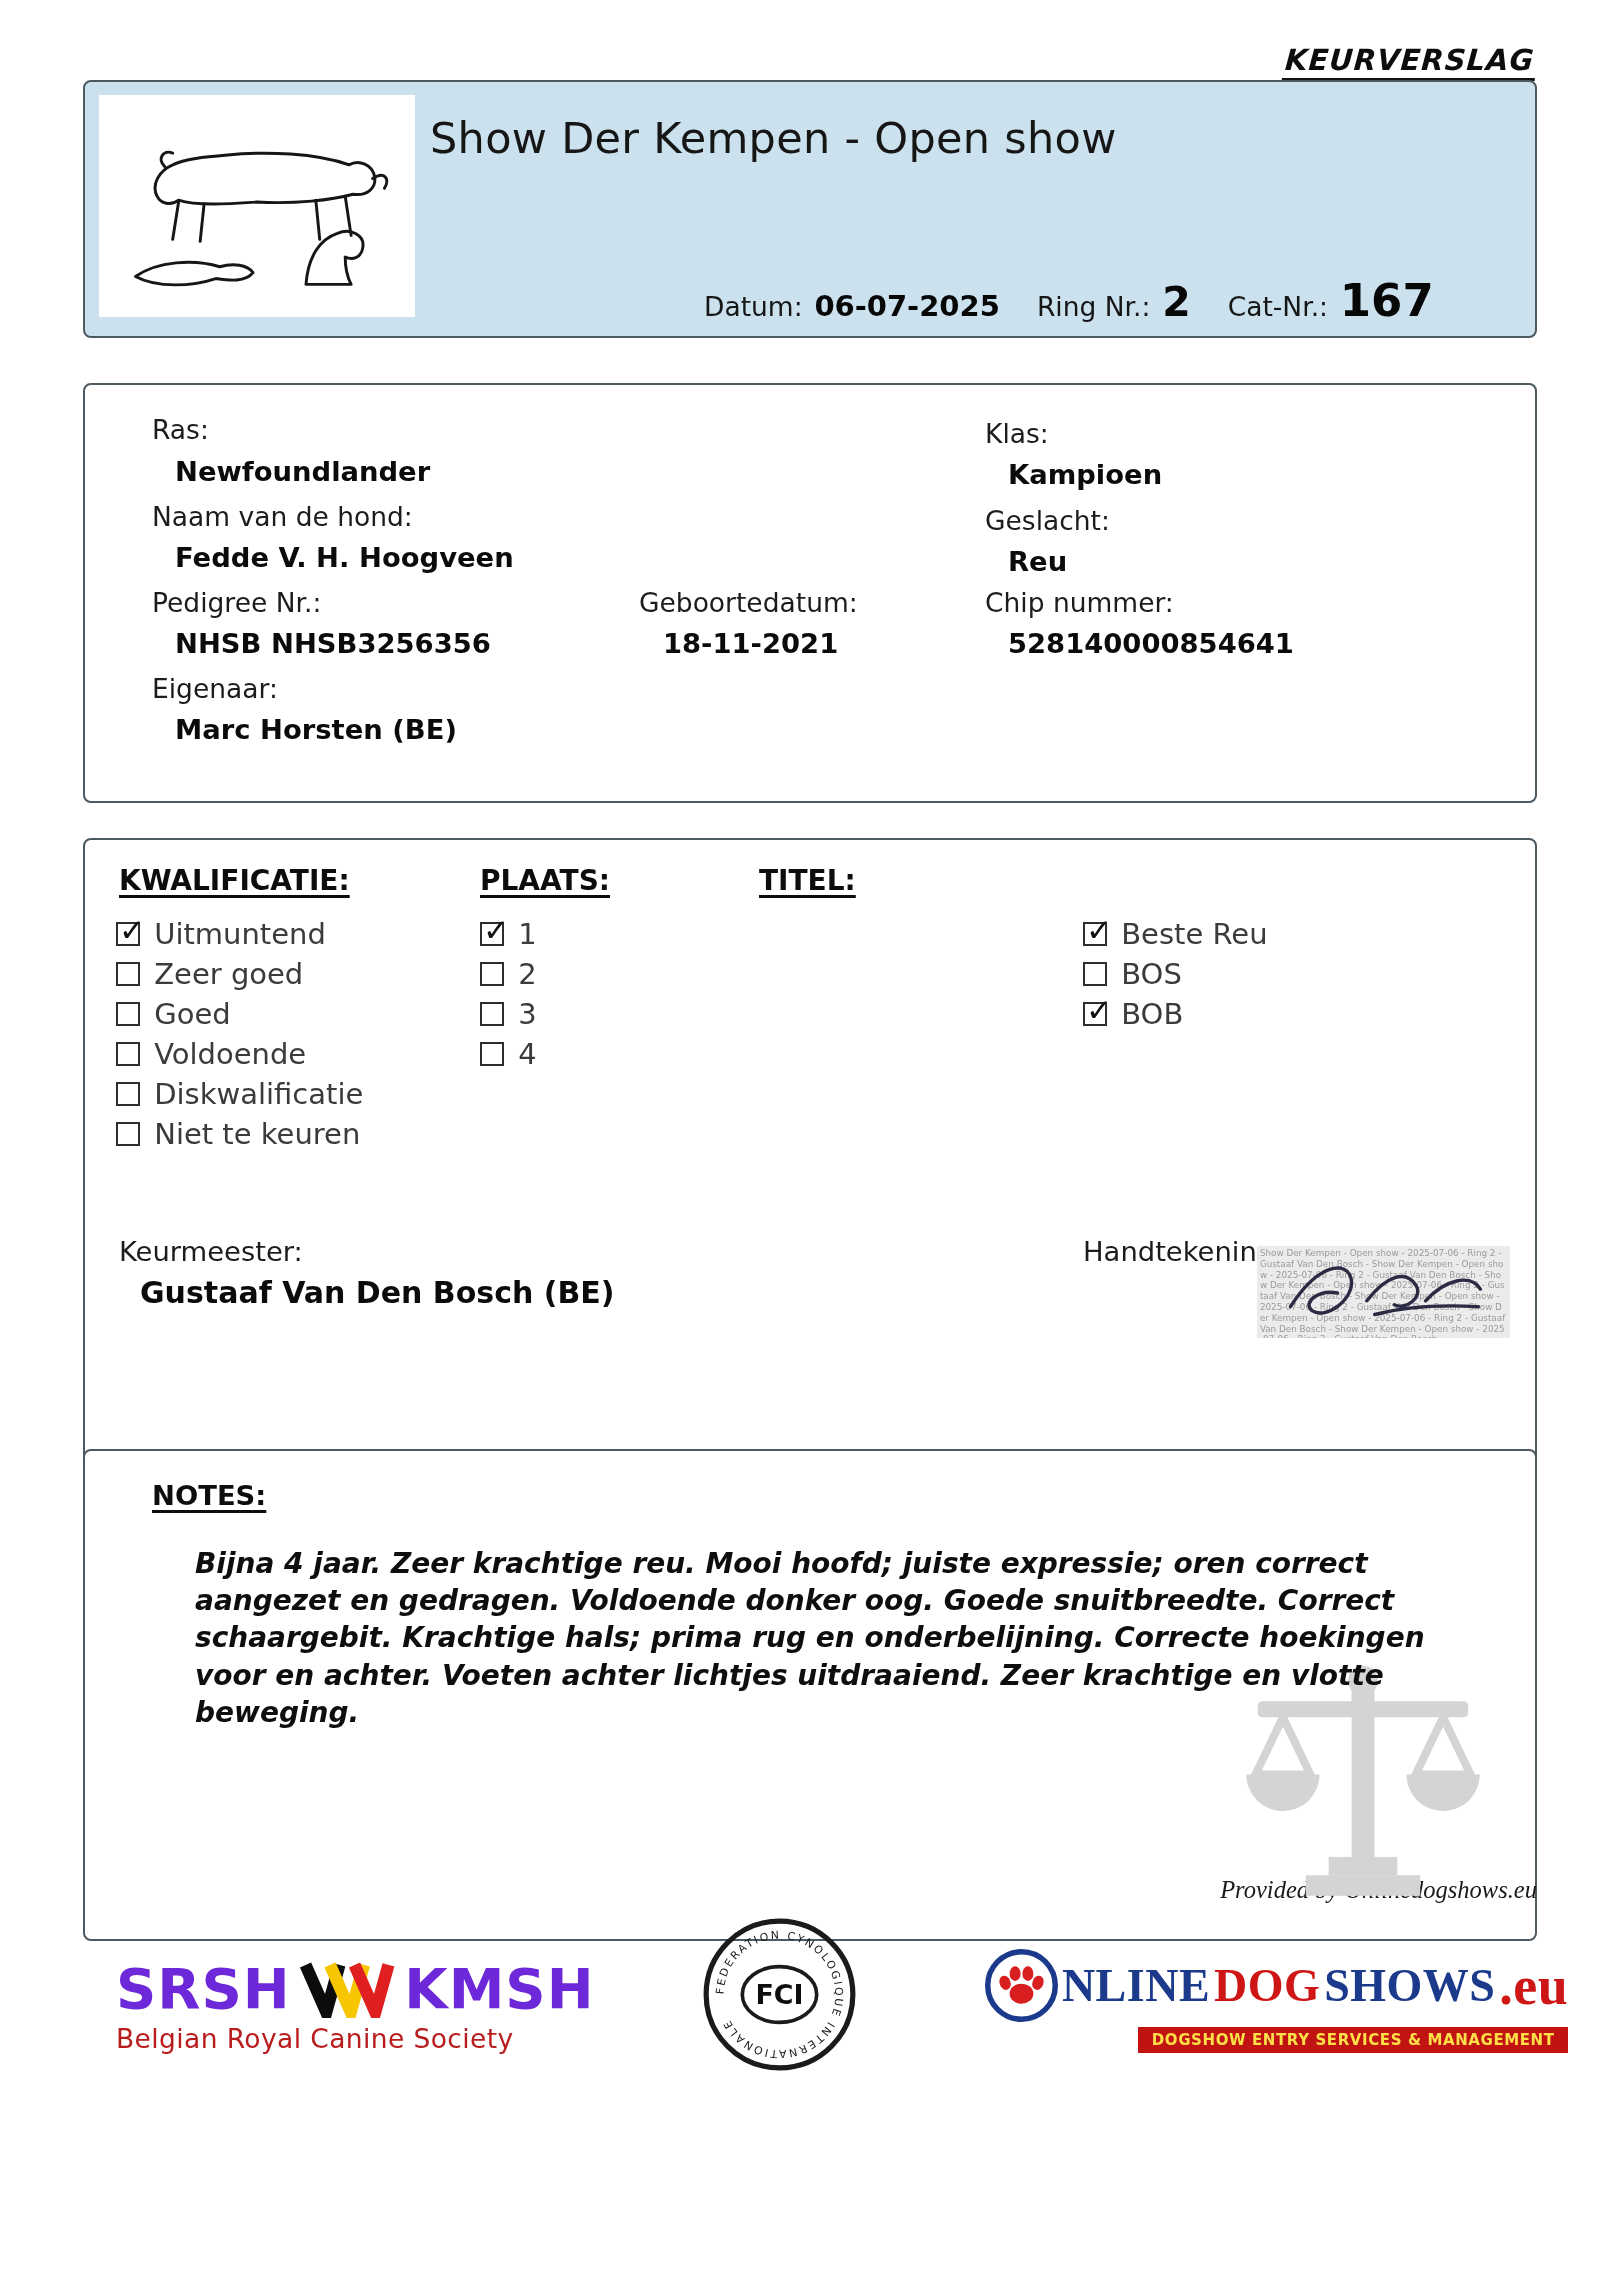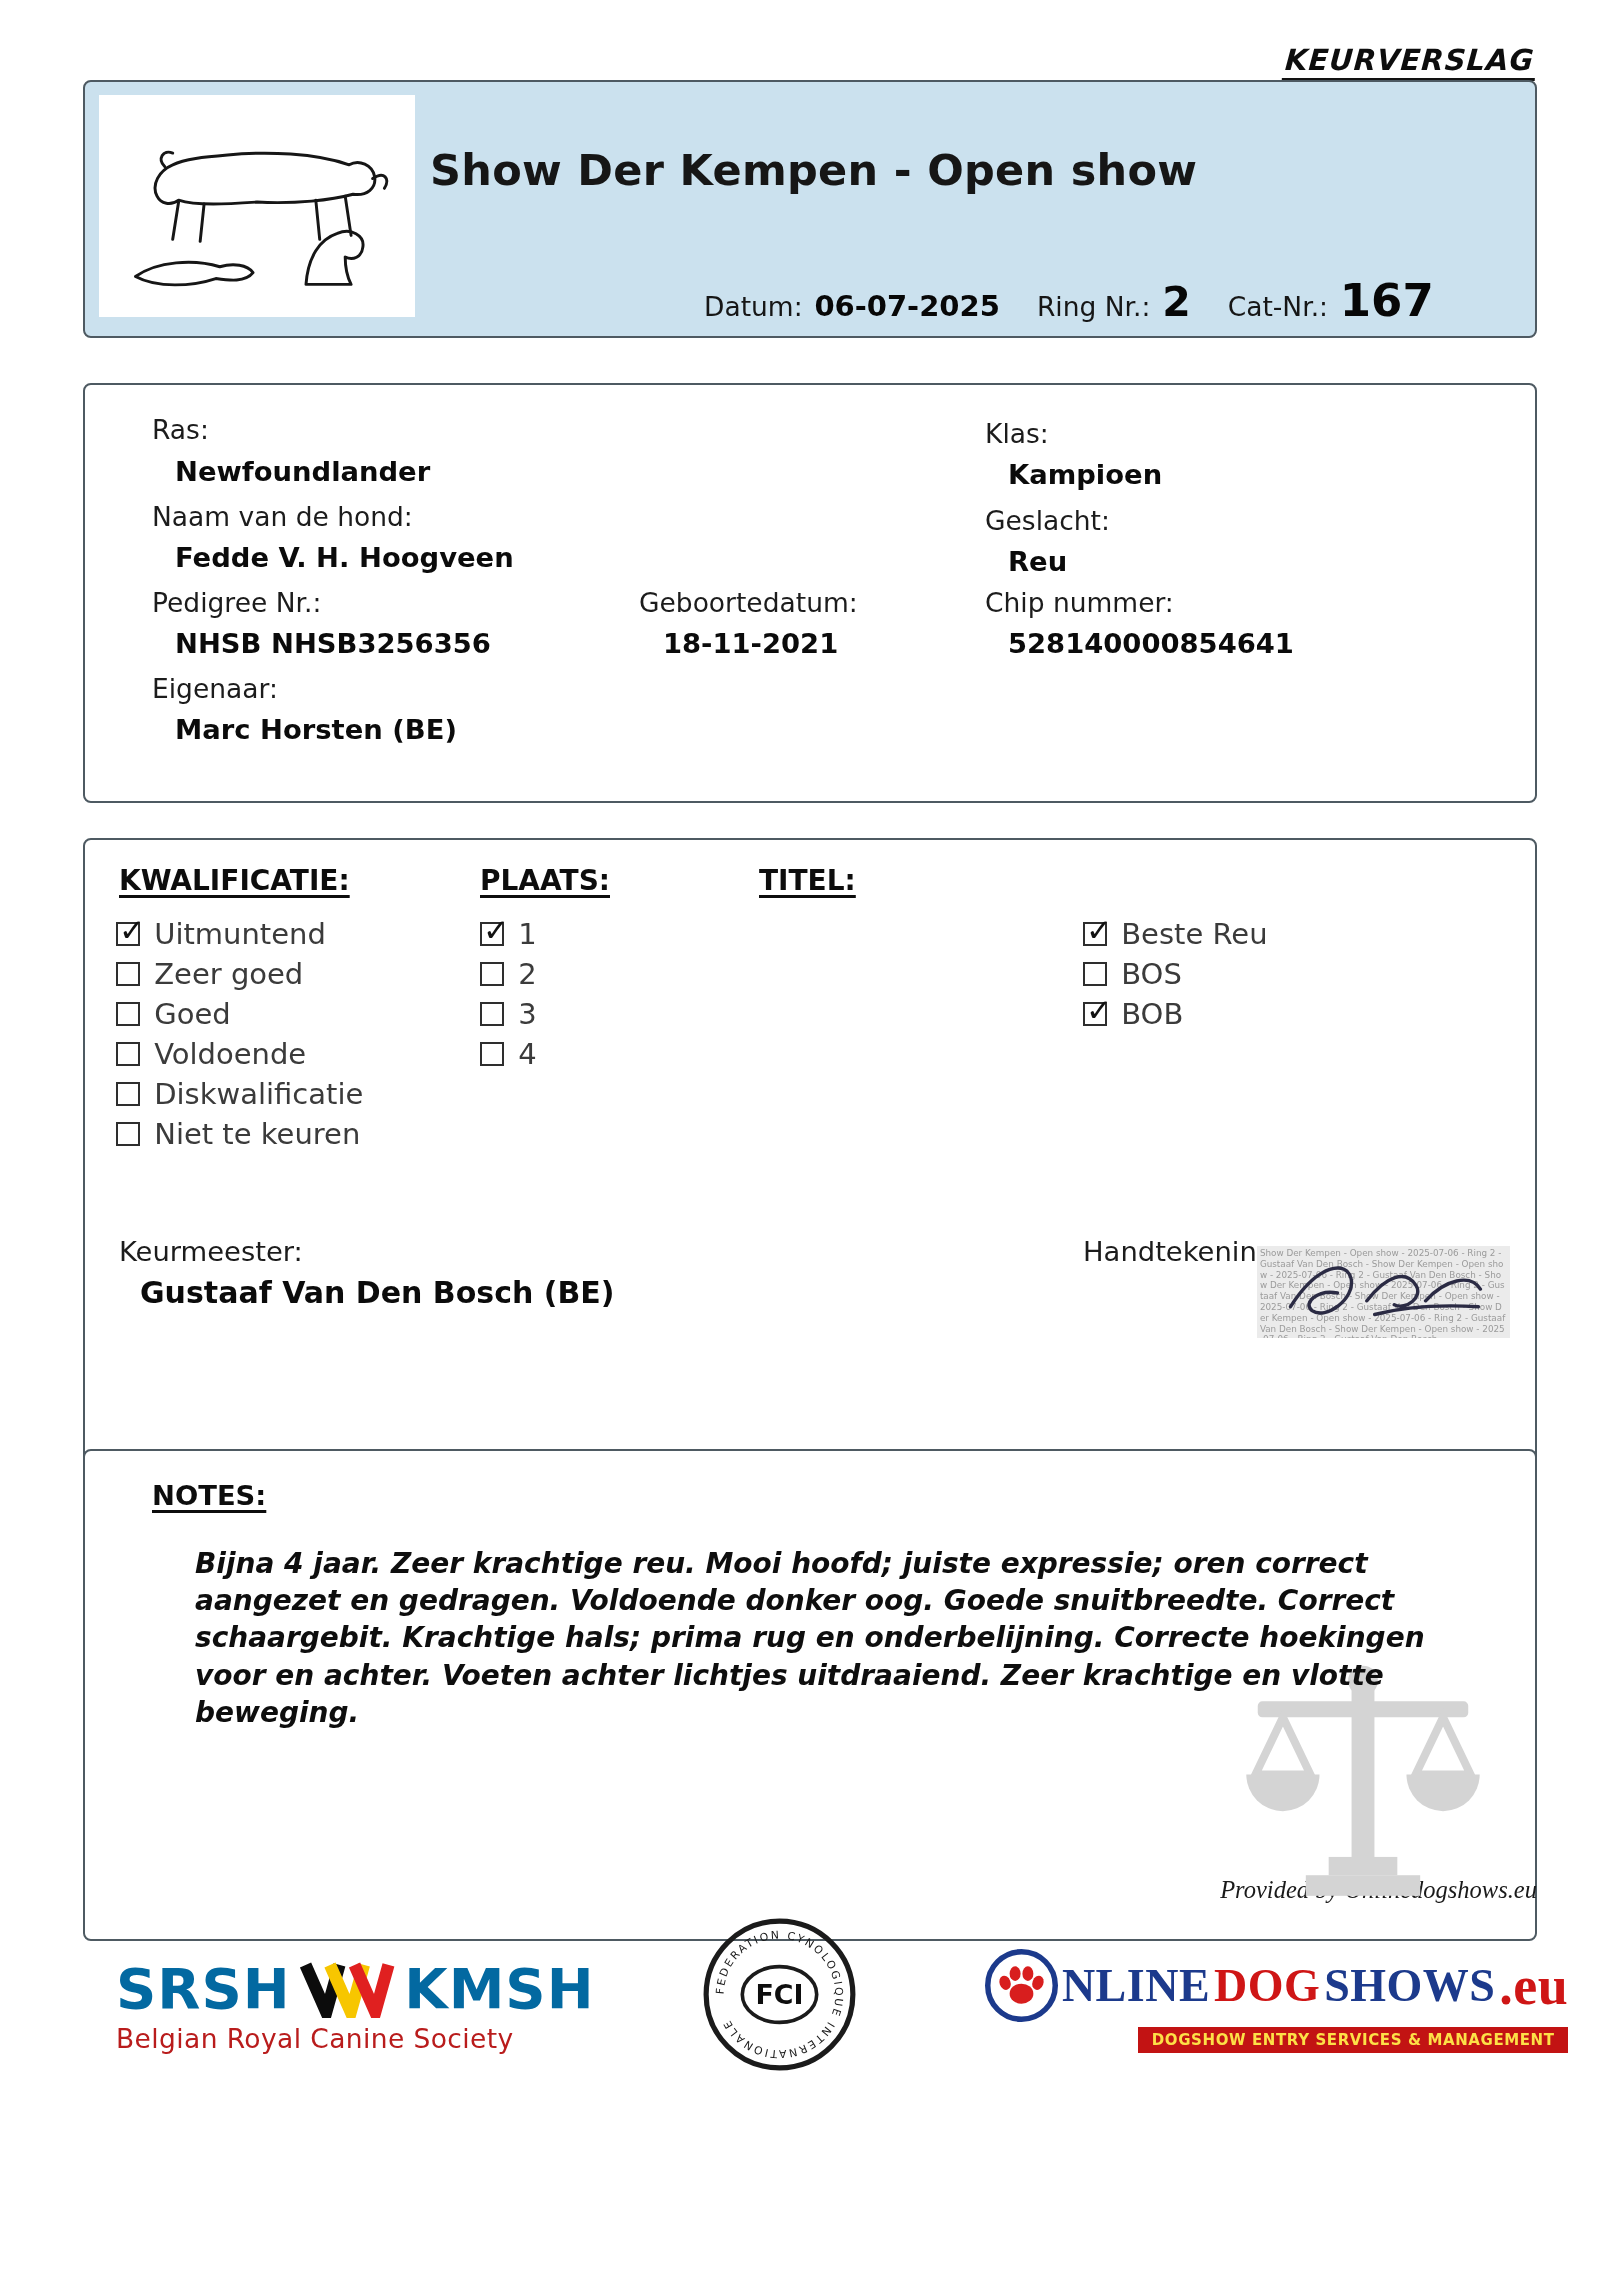--- a/index.html
+++ b/index.html
@@ -13,21 +13,21 @@
   
   .keurverslag {
     position:absolute; top:43px; right:84px; font-size:29px; font-weight:bold; font-style:italic;
     letter-spacing:1px; color:#0d0d0d; border-bottom:3.9px solid #121212; padding:0 2px 1px 2px;
     transform:skewX(-4deg);
   }
 
   
   .header-box { left:83px; top:80px; width:1454px; height:258px; background:#cbe1ee; border:2px solid #4e5a62; border-radius:7.8px; position:absolute; }
   .logo-box { position:absolute; left:13.7px; top:12.7px; width:316px; height:222px; background:#ffffff; display:flex; align-items:center; justify-content:center; }
-  .header-title { position:absolute; left:345px; top:31px; font-size:43px; font-weight:bold; color:#161616; letter-spacing:0.3px;margin-top:32px; }
+  .header-title { position:absolute; left:345px; top:31px; font-size:43px; font-weight:normal; color:#161616; letter-spacing:0.3px; }
   .header-meta { position:absolute; left:619px; top:192px; display:flex; align-items:baseline; }
   .meta-label { font-size:26.5px; color:#161616; margin-left:37px; }
   .meta-label:first-child { margin-left:0; }
   .meta-val { font-weight:bold; margin-left:11.8px; color:#070707; }
   .meta-val.v-datum { font-size:29px; }
   .meta-val.v-ring { font-size:41px; }
   .meta-val.v-cat { font-size:45px; }
 
   
   .info-box { left:83px; top:383px; width:1454px; height:420px; }
@@ -80,21 +80,21 @@
   .scales { position:absolute; right:25.5px; bottom:2px; width:294px; height:286px; z-index:1; }
 
   .provided {
     position:absolute; left:83px; top:1876px; width:1454px; text-align:right;
     font-family:"Liberation Serif","DejaVu Serif",serif; font-style:italic; font-size:24.5px; color:#1a1a1a;
   }
 
   
   .srsh-block { position:absolute; left:116px; top:1956px; }
   .srsh-row { display:flex; align-items:center; gap:7.8px; }
-  .srsh-word { font-size:56px; font-weight:900; color:#0369a1; letter-spacing:1px; }
+  .srsh-word { font-size:56px; font-weight:900; color:#6d28d9; letter-spacing:1px; }
   .srsh-sub { margin-top:2px; font-size:26.5px; color:#b91c1c; letter-spacing:0.4px; }
 
   .fci-block { position:absolute; left:702px; top:1917px; width:155px; height:155px; }
 
   .ods-block { position:absolute; left:985px; top:1949px; display:flex; flex-direction:column;justify-content:flex-end; }
   .ods-row { display:flex; align-items:center; gap:3.9px; }
   .ods-txt { font-family:"Liberation Serif","DejaVu Serif",serif; font-weight:bold; font-size:46px; letter-spacing:0.5px; }
   .c-blue { color:#1c3a8c; }
   .c-red { color:#cf1616; }
   .ods-eu { font-size:54px; }

